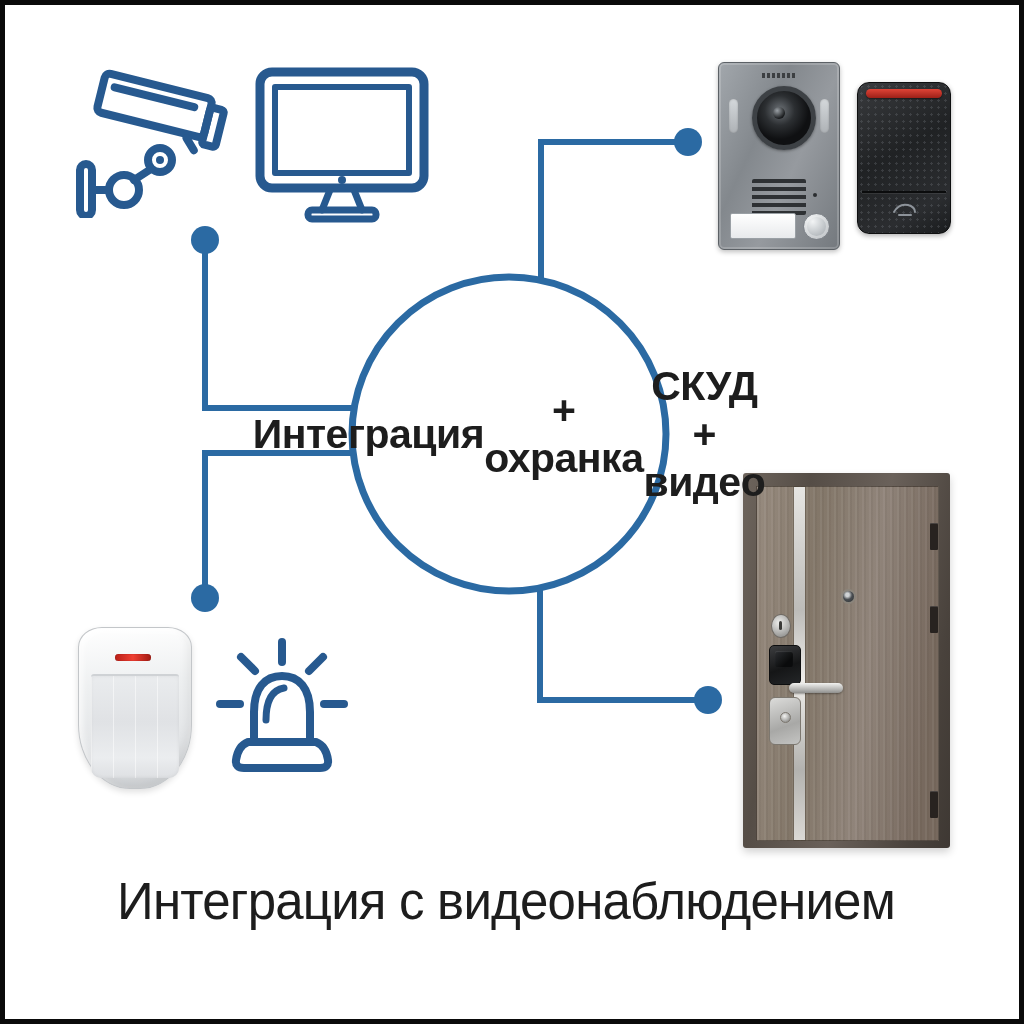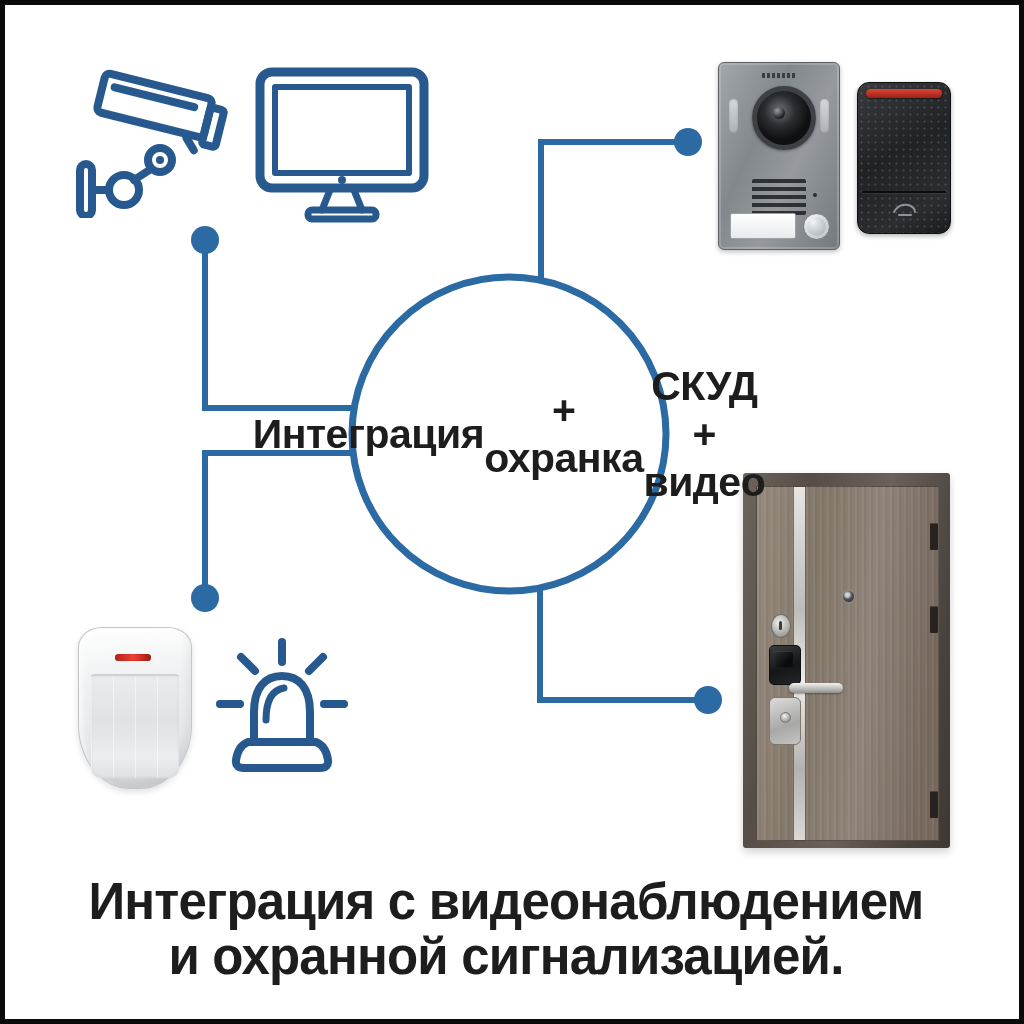--- a/index.html
+++ b/index.html
@@ -106,21 +106,21 @@
     background:linear-gradient(135deg,#2c2e31,#0a0b0c 70%);box-shadow:inset 0 1px 1px rgba(255,255,255,.12);}
   .door-handle{position:absolute;left:32px;top:196px;width:54px;height:10px;border-radius:5px;
     background:linear-gradient(180deg,#f2f2f0,#b9b9b7 60%,#8f8f8d);box-shadow:0 1px 2px rgba(0,0,0,.35);}
   .door-plate{position:absolute;left:12px;top:210px;width:30px;height:46px;border-radius:6px;
     background:linear-gradient(160deg,#dcdcda,#a8a8a6 60%,#c4c4c2);border:1px solid #7c776f;}
   .door-plate-dot{position:absolute;left:10px;top:14px;width:9px;height:9px;border-radius:50%;
     background:radial-gradient(circle at 40% 35%,#f4f4f2,#8f8f8d 80%);border:1px solid #7c776f;}
   
   .caption{
     position:absolute;left:0;right:12px;top:874px;text-align:center;z-index:5;
-    font-size:51px;line-height:55px;font-weight:700;color:var(--text-black,#1d1d1d);
+    font-size:51px;line-height:55px;font-weight:400;color:var(--text-black,#1d1d1d);
     letter-spacing:-0.8px;
   }
 </style>
 </head>
 <body>
 
 <div class="canvas">
 
   <svg class="connectors" viewBox="0 0 1024 1024">
     <path class="conn-path" d="M205 240 V408 H356"></path>
@@ -220,17 +220,16 @@
         <div class="door-plate-dot"></div>
       </div>
     </div>
     <div class="door-hinge" style="top:50px"></div>
     <div class="door-hinge" style="top:133px"></div>
     <div class="door-hinge" style="top:318px"></div>
   </div>
 
   <div class="caption">
     <div>Интеграция с видеонаблюдением</div>
-    <div>и охранной сигнализацией.</div>
   </div>
 
   <div class="border-frame"></div>
 </div>
 
 </body></html>

